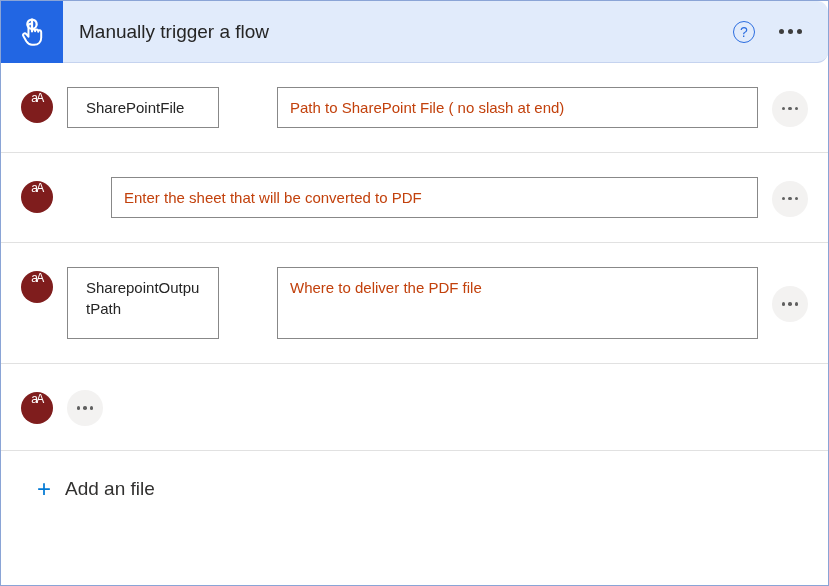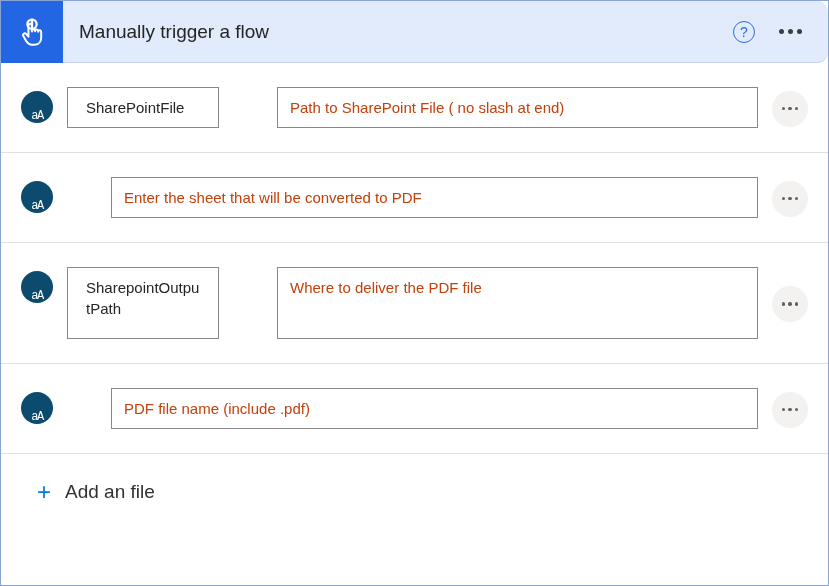--- a/index.html
+++ b/index.html
@@ -84,28 +84,27 @@
       padding: 24px 20px 24px 20px;
       border-top: 1px solid #e1e1e1;
       gap: 14px;
     }
     .input-row:first-child {
       border-top: none;
     }
     .type-badge {
       width: 32px;
       height: 32px;
-      background: #0c4a6e;
+      background: #7f1d1d;
       border-radius: 50%;
       margin-top: 4px;
       display: flex;
-      align-items: flex-end;
+      align-items: flex-start;
       justify-content: center;
       flex-shrink: 0;
-      font-family: Liberation Mono, monospace;
     }
     .type-badge span {
       color: #fff;
       font-size: 12px;
       letter-spacing: -1.5px;
       font-weight: 400;
     }
     .name-box {
       width: 152px;
       min-height: 40px;
@@ -232,21 +231,20 @@
         <div class="row-actions">
           <span></span>
           <span></span>
           <span></span>
         </div>
       </div>
       <div class="input-row">
         <div class="type-badge">
           <span>aA</span>
         </div>
-        <div class="value-box">PDF file name (include .pdf)</div>
         <div class="row-actions">
           <span></span>
           <span></span>
           <span></span>
         </div>
       </div>
       <div class="add-input-row">
         <div class="plus-icon">+</div>
         <div class="add-input-label">Add an file</div>
       </div>

